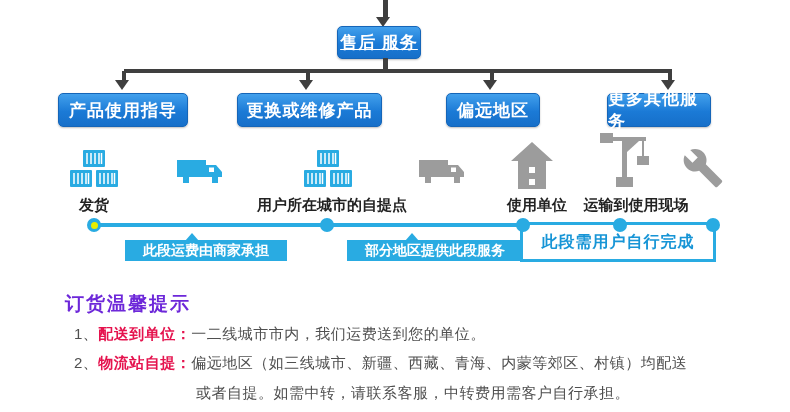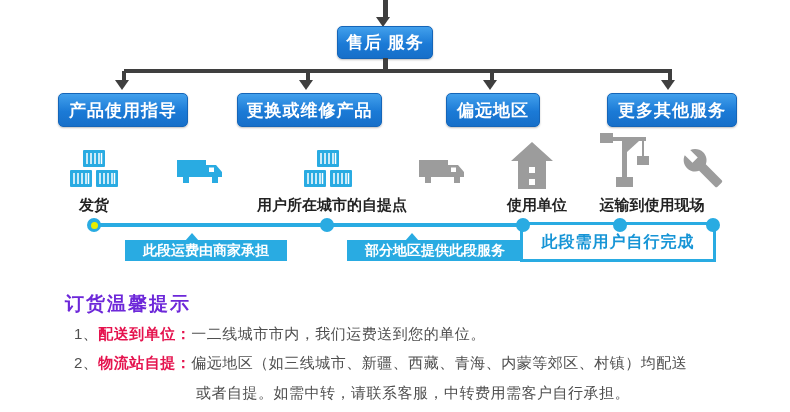--- a/index.html
+++ b/index.html
@@ -18,33 +18,33 @@
   .trunk-arrow { left:376px; top:17px; }
   .d1{left:122px;} .d2{left:306px;} .d3{left:490px;} .d4{left:668px;}
   .a1{left:115px;top:80px;} .a2{left:299px;top:80px;} .a3{left:483px;top:80px;} .a4{left:661px;top:80px;}
 
   
   .node { position:absolute; display:flex; align-items:center; justify-content:center;
           background:linear-gradient(180deg,#42a0ec 0%,#1b7ad6 55%,#166fc9 100%);
           border:1px solid #1565b8; border-radius:5px;
           color:#fff; font-weight:bold; font-size:17px; letter-spacing:1px;
           box-shadow:0 1px 2px rgba(0,0,0,.25); }
-  .root-box { left:337px; top:26px; width:96px; height:33px; }
+  .root-box { left:337px; top:26px; width:84px; height:33px;text-decoration:underline; }
   .b1 { left:58px;  top:93px; width:130px; height:34px; }
   .b2 { left:237px; top:93px; width:145px; height:34px; }
   .b3 { left:446px; top:93px; width:94px;  height:34px; }
-  .b4 { left:607px; top:93px; width:130px; height:34px; }
+  .b4 { left:607px; top:93px; width:104px; height:34px; }
 
   
   .icon { position:absolute; }
 
   
   .stn { position:absolute; top:196px; font-size:15px; font-weight:bold; color:#222;
          text-align:center; white-space:nowrap; }
-  .s1{left:66px;width:56px;} .s2{left:254px;width:156px;} .s3{left:506px;width:62px;} .s4{left:598px;width:108px;}
+  .s1{left:66px;width:56px;} .s2{left:254px;width:156px;} .s3{left:506px;width:62px;} .s4{left:582px;width:108px;}
 
   
   .tline { position:absolute; left:94px; top:223px; width:622px; height:4px; background:#29abe2; }
   .dot { position:absolute; top:218px; width:14px; height:14px; border-radius:50%;
          background:#29abe2; z-index:3; }
   .dot-start::after { content:""; position:absolute; left:3.5px; top:3.5px; width:7px; height:7px;
          border-radius:50%; background:#e8ee00; }
   .dt1{left:87px;} .dt2{left:320px;} .dt3{left:516px;} .dt4{left:613px;} .dt5{left:706px;}
 
   .bubble { position:absolute; top:240px; height:21px; line-height:21px; padding:0 18px;

